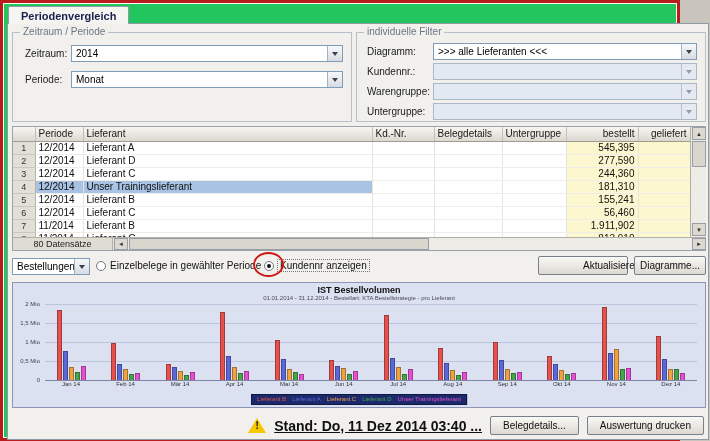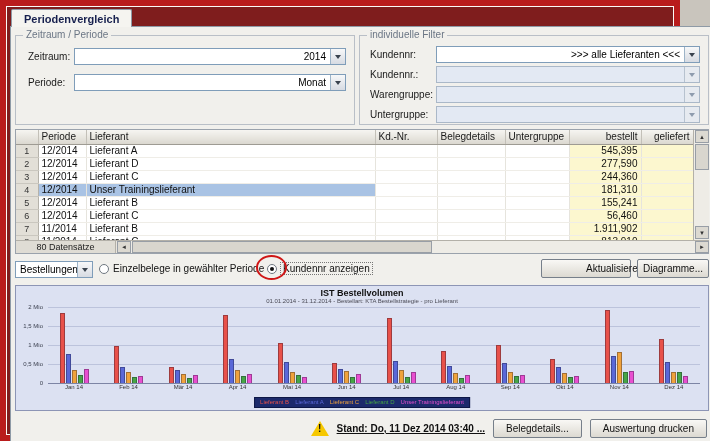--- a/index.html
+++ b/index.html
@@ -1,29 +1,29 @@
 <!DOCTYPE html>
 <html><head>
 <meta charset="utf-8">
 <style>
 *{margin:0;padding:0;box-sizing:border-box;}
 html,body{width:710px;height:441px;}
 body{font-family:"Liberation Sans",sans-serif;background:#c9c5bd;position:relative;overflow:hidden;}
-.window{position:absolute;left:0;top:0;width:680px;height:441px;background:#7f1d1d;border:6px solid #b91c1c;box-shadow:inset 0 0 0 1px #fbfaf7;}
+.window{position:absolute;left:0;top:0;width:680px;height:441px;background:#22c55e;border:3px solid #b91c1c;box-shadow:inset 0 0 0 1px #fbfaf7;}
 .tab{position:absolute;left:5px;top:3px;height:18px;padding:3px 12px 0;background:#f5f4f0;border:1px solid #8e9aa6;border-bottom:none;border-radius:2px 2px 0 0;font-size:11px;font-weight:bold;color:#17204e;z-index:2;}
 .panel{position:absolute;left:4px;top:20px;width:702px;height:417px;background:#f1f0ec;border:1px solid #8e9aa6;}
 
 
 .group{position:absolute;border:1px solid #b9bfc7;}
 .g-period{left:4px;top:8px;width:340px;height:90px;}
 .g-filter{left:348px;top:8px;width:350px;height:90px;}
 .gtitle{position:absolute;top:-7px;left:7px;padding:0 3px;background:#f1f0ec;font-size:10px;color:#6b7685;}
 .flabel{position:absolute;font-size:10px;color:#1a1a1a;white-space:nowrap;}
 .combo{position:absolute;height:17px;background:#fff;border:1px solid #7f9db9;display:flex;}
-.combo .val{flex:1;font-size:10px;line-height:15px;padding:0 4px;white-space:nowrap;overflow:hidden;text-align:right;}
+.combo .val{flex:1;font-size:10px;line-height:15px;padding:0 4px;white-space:nowrap;overflow:hidden;}
 .cbtn{width:15px;border-left:1px solid #9db4c8;background:linear-gradient(#f7f8f9,#d7dbe2);display:flex;align-items:center;justify-content:center;flex:none;}
 .arrow{width:0;height:0;border:3px solid transparent;border-top:4px solid #39424e;margin-top:4px;}
 .combo.disabled{background:#e3e9f3;border-color:#aab8c8;}
 .combo.disabled .cbtn{background:#e6eaf0;border-left-color:#b7c2cf;}
 .combo.disabled .arrow{border-top-color:#8f9cae;}
 
 
 .grid-wrap{position:absolute;left:4px;top:102px;width:694px;height:125px;background:#fff;border:1px solid #9aa2ac;}
 .grid-wrap table{border-collapse:collapse;table-layout:fixed;width:677px;font-size:10px;}
 th{height:14px;font-weight:normal;text-align:left;padding:0 3px;background:linear-gradient(#f6f5f1,#dbd8d0);border-right:1px solid #c3c0b8;border-bottom:1px solid #9e9b93;color:#1a1a1a;white-space:nowrap;overflow:hidden;}
@@ -73,21 +73,21 @@
 .bar{width:5px;border:1px solid rgba(20,20,40,.35);border-bottom:none;}
 .xlabel{font-size:6px;color:#333;height:9px;line-height:9px;white-space:nowrap;}
 .legendstrip{position:absolute;left:50%;bottom:2px;transform:translateX(-50%);background:#1c2a6c;border:1px solid #0d1746;padding:1px 5px;display:flex;gap:6px;white-space:nowrap;}
 .legend-item{font-size:6px;line-height:7px;}
 
 
 .footer{position:absolute;left:240px;right:4px;top:391px;height:21px;display:flex;align-items:center;justify-content:flex-end;gap:8px;}
 .warn{position:relative;width:18px;height:15px;flex:none;}
 .warn::before{content:"";position:absolute;left:0;top:0;width:0;height:0;border-left:9px solid transparent;border-right:9px solid transparent;border-bottom:15px solid #f6c800;}
 .warn::after{content:"!";position:absolute;left:0;top:2px;width:18px;text-align:center;font-size:10px;font-weight:bold;color:#101010;}
-.stand{font-size:10px;font-weight:bold;color:#101010;text-decoration:underline;white-space:nowrap;}
+.stand{font-size:14px;font-weight:bold;color:#101010;text-decoration:underline;white-space:nowrap;}
 .fbtn{height:19px;padding:0 12px;background:linear-gradient(#f9f8f5,#dcd9d1);border:1px solid #767f8a;border-radius:2px;font-size:10px;font-family:inherit;color:#111;white-space:nowrap;cursor:default;}
 </style>
 </head>
 <body>
 
 <div class="window">
   <div class="tab">Periodenvergleich</div>
   <div class="panel">
 
     <div class="group g-period">
@@ -103,21 +103,21 @@
       <div class="combo" style="left:58px;top:38px;width:272px">
         <span class="val">Monat</span>
         <span class="cbtn">
             <i class="arrow"></i>
           </span>
       </div>
     </div>
 
     <div class="group g-filter">
       <div class="gtitle">individuelle Filter</div>
-      <div class="flabel" style="left:10px;top:13px">Kundennr:</div>
+      <div class="flabel" style="left:10px;top:13px">Diagramm:</div>
       <div class="combo" style="left:76px;top:10px;width:264px">
         <span class="val">&gt;&gt;&gt; alle Lieferanten &lt;&lt;&lt;</span>
         <span class="cbtn">
             <i class="arrow"></i>
           </span>
       </div>
       <div class="flabel" style="left:10px;top:33px">Kundennr.:</div>
       <div class="combo disabled" style="left:76px;top:30px;width:264px">
         <span class="val"></span>
         <span class="cbtn">

